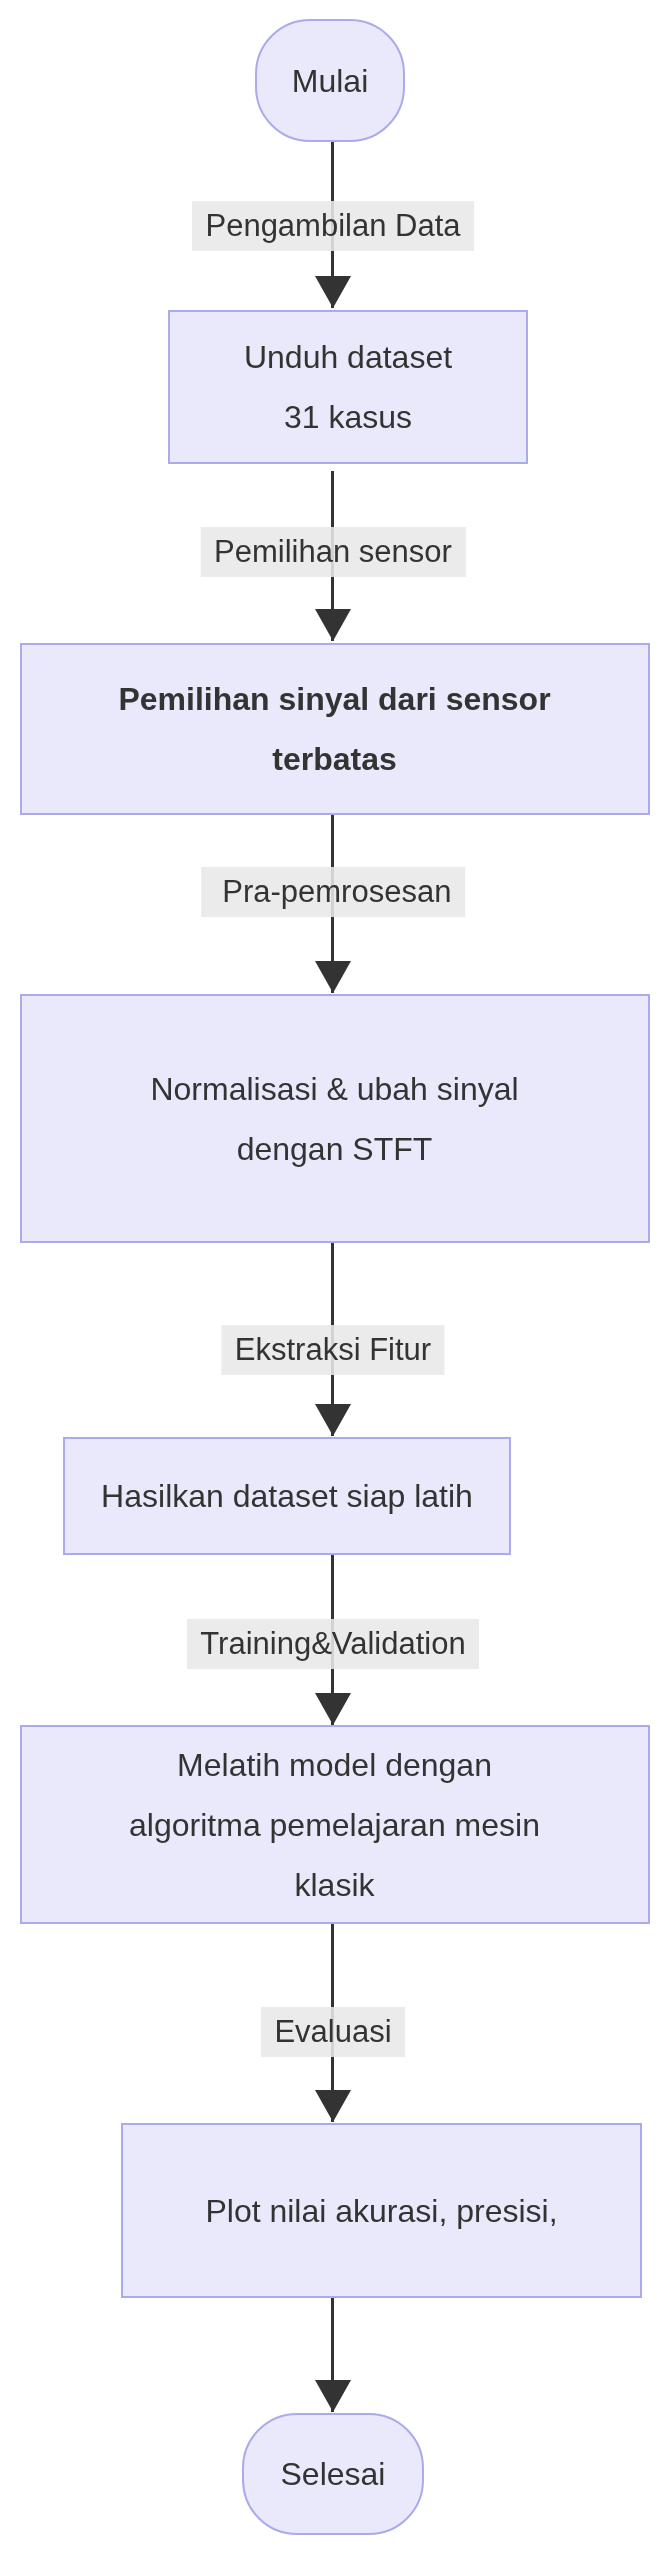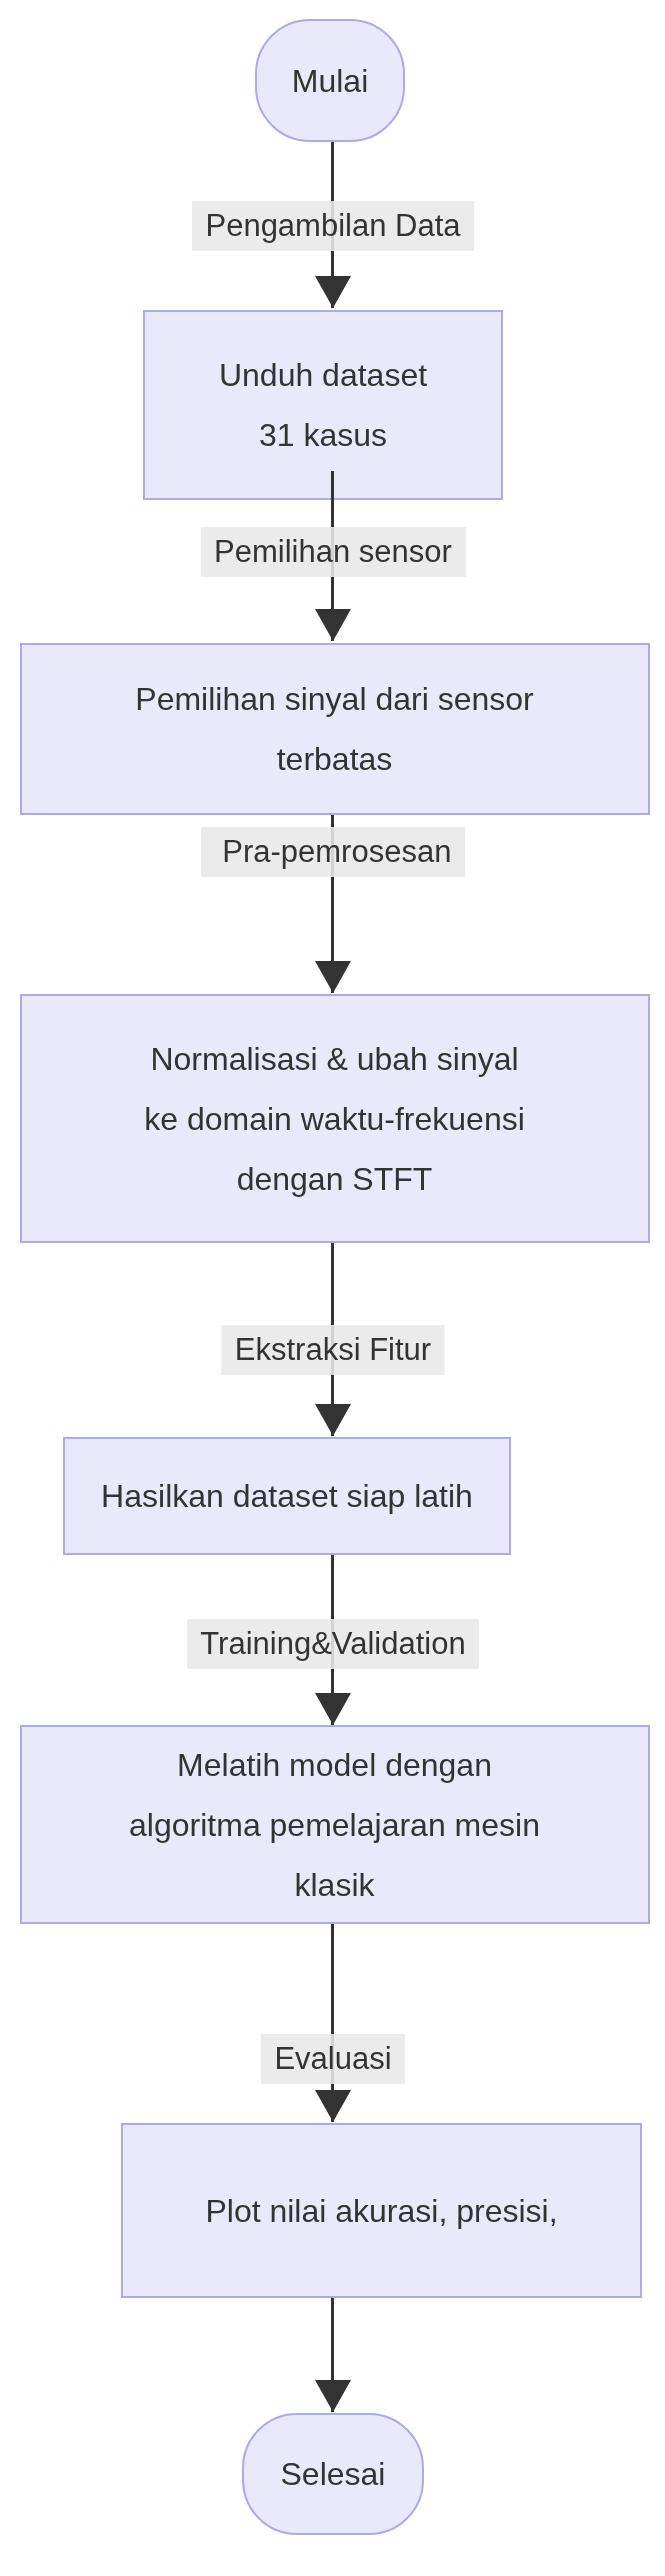--- a/index.html
+++ b/index.html
@@ -76,41 +76,40 @@
 <div class="diagram">
 
   <div class="node stadium" style="left:255px;top:19px;width:150px;height:123px;">
     <span class="node-line">Mulai</span>
   </div>
 
   <div class="edge-line" style="top:142px;height:166px;"></div>
   <div class="arrowhead" style="top:276px;"></div>
   <div class="edge-label" style="top:201px;">Pengambilan Data</div>
 
-  <div class="node" style="left:143px;top:310px;width:360px;height:190px;">
+  <div class="node" style="left:168px;top:310px;width:360px;height:154px;">
     <span class="node-line">Unduh dataset</span>
     <span class="node-line">31 kasus</span>
   </div>
 
   <div class="edge-line" style="top:471px;height:170px;"></div>
   <div class="arrowhead" style="top:609px;"></div>
   <div class="edge-label" style="top:527px;text-align:right;">Pemilihan sensor</div>
 
-  <div class="node" style="left:19.5px;top:643px;width:630px;height:172px;">
+  <div class="node" style="left:19.5px;top:643px;width:630px;height:172px;font-weight:bold;">
     <span class="node-line">Pemilihan sinyal dari sensor</span>
     <span class="node-line">terbatas</span>
   </div>
 
   <div class="edge-line" style="top:815px;height:178px;"></div>
   <div class="arrowhead" style="top:961px;"></div>
-  <div class="edge-label" style="top:827px;padding-left:21px;">Pra-pemrosesan</div>
+  <div class="edge-label" style="top:867px;padding-left:21px;">Pra-pemrosesan</div>
 
   <div class="node" style="left:19.5px;top:994px;width:630px;height:249px;">
     <span class="node-line">Normalisasi &amp; ubah sinyal</span>
-    <span class="node-line">ke domain waktu-frekuensi</span>
     <span class="node-line">dengan STFT</span>
   </div>
 
   <div class="edge-line" style="top:1243px;height:193px;"></div>
   <div class="arrowhead" style="top:1404px;"></div>
   <div class="edge-label" style="top:1325px;">Ekstraksi Fitur</div>
 
   <div class="node" style="left:63px;top:1437px;width:448px;height:118px;">
     <span class="node-line">Hasilkan dataset siap latih</span>
   </div>
@@ -120,21 +119,21 @@
   <div class="edge-label" style="top:1619px;">Training&amp;Validation</div>
 
   <div class="node" style="left:19.5px;top:1725px;width:630px;height:199px;">
     <span class="node-line">Melatih model dengan</span>
     <span class="node-line">algoritma pemelajaran mesin</span>
     <span class="node-line">klasik</span>
   </div>
 
   <div class="edge-line" style="top:1924px;height:198px;"></div>
   <div class="arrowhead" style="top:2090px;"></div>
-  <div class="edge-label" style="top:2007px;margin-top:27px;">Evaluasi</div>
+  <div class="edge-label" style="top:2007px;">Evaluasi</div>
 
   <div class="node" style="left:73px;top:2123px;width:521px;height:175px;margin-left:48px;">
     <span class="node-line">Plot nilai akurasi, presisi,</span>
   </div>
 
   <div class="edge-line" style="top:2298px;height:114px;"></div>
   <div class="arrowhead" style="top:2380px;"></div>
 
   <div class="node stadium" style="left:242px;top:2413px;width:182px;height:122px;">
     <span class="node-line">Selesai</span>

